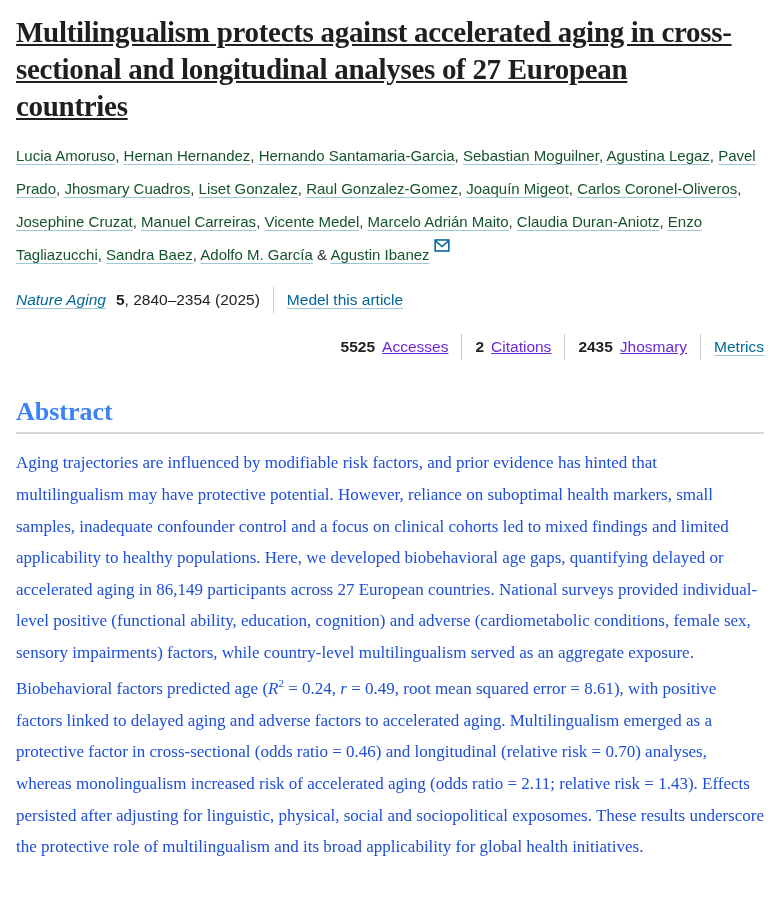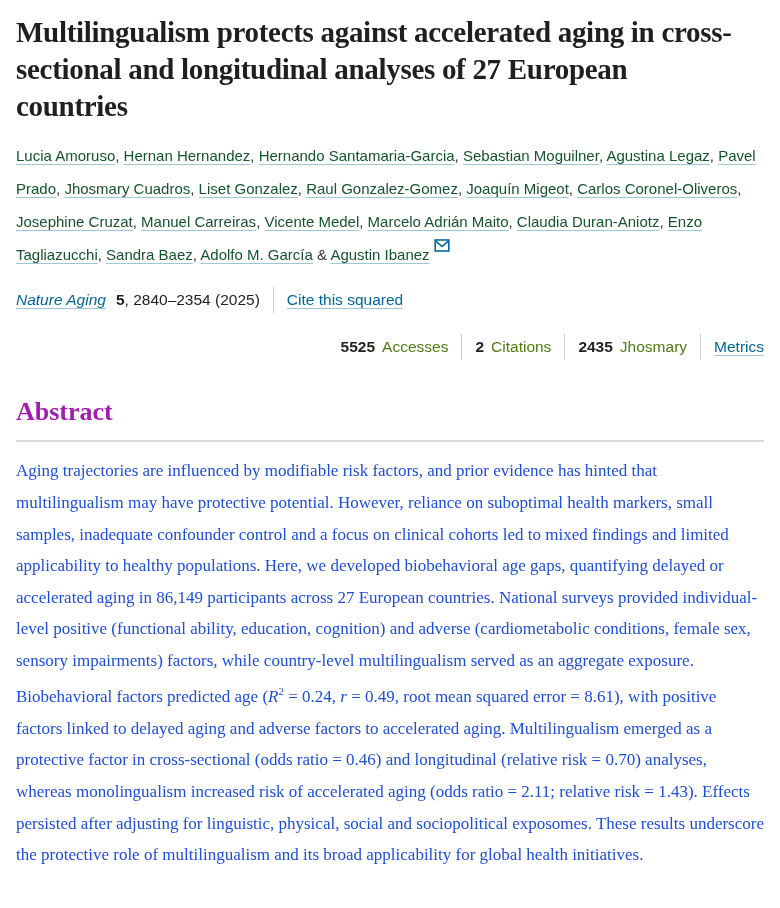--- a/index.html
+++ b/index.html
@@ -15,20 +15,21 @@
   
   h1.article-title {
     font-family: "Liberation Serif", serif;
     font-weight: 700;
     font-size: 29px;
     line-height: 1.28;
     letter-spacing: -0.3px;
     color: #1f1f1f;
     max-width: 726px;
     margin: 2px 0 14px 0;
+    text-decoration: underline;
   }
   
   .authors {
     font-size: 15px;
     line-height: 33px;
     color: #333333;
     max-width: 748px;
     margin-bottom: 16px;
   }
   .authors a.author-link {
@@ -67,29 +68,29 @@
   }
   
   .metrics-row {
     font-size: 15.5px;
     margin-top: 21px;
     display: flex;
     align-items: center;
     justify-content: flex-end;
   }
   .metric-value { font-weight: 700; color: #222222; margin-right: 7px; }
-  .metric-label { color: #4d7c0f; }
+  .metric-label { color: #6d28d9; text-decoration: underline; }
   
   .abstract-section { margin-top: 37px; }
   h2.abstract-heading {
     font-family: "Liberation Serif", serif;
     font-weight: 700;
     font-size: 26px;
-    color: #a21caf;
-    margin-bottom: 13px;
+    color: #3b82f6;
+    margin-bottom: 5px;
   }
   .rule {
     border: none;
     border-top: 2px solid #d8d8d8;
     margin: 0 0 13px 0;
     width: 748px;
   }
   .abstract-body {
     font-family: "Liberation Serif", serif;
     font-size: 17px;
@@ -109,21 +110,21 @@
   <p class="authors"><span id="author-names"><a class="author-link">Lucia Amoruso</a><span>, </span><a class="author-link">Hernan Hernandez</a><span>, </span><a class="author-link">Hernando Santamaria-Garcia</a><span>, </span><a class="author-link">Sebastian Moguilner</a><span>, </span><a class="author-link">Agustina Legaz</a><span>, </span><a class="author-link">Pavel Prado</a><span>, </span><a class="author-link">Jhosmary Cuadros</a><span>, </span><a class="author-link">Liset Gonzalez</a><span>, </span><a class="author-link">Raul Gonzalez-Gomez</a><span>, </span><a class="author-link">Joaquín Migeot</a><span>, </span><a class="author-link">Carlos Coronel-Oliveros</a><span>, </span><a class="author-link">Josephine Cruzat</a><span>, </span><a class="author-link">Manuel Carreiras</a><span>, </span><a class="author-link">Vicente Medel</a><span>, </span><a class="author-link">Marcelo Adrián Maito</a><span>, </span><a class="author-link">Claudia Duran-Aniotz</a><span>, </span><a class="author-link">Enzo Tagliazucchi</a><span>, </span><a class="author-link">Sandra Baez</a><span>, </span><a class="author-link">Adolfo M. García</a><span> &amp; </span><a class="author-link">Agustin Ibanez</a></span><span class="mail-icon"><svg viewBox="0 0 24 20" fill="none" xmlns="http://www.w3.org/2000/svg">
           <rect x="1.5" y="1.5" width="21" height="17" stroke="#006699" stroke-width="2.4"></rect>
           <path d="M2 3 L12 11.5 L22 3" stroke="#006699" stroke-width="2.4" fill="none"></path>
         </svg></span></p>
 
   <div class="journal-line">
     <a class="journal-name">Nature Aging</a>
     <span class="journal-volume">5</span>
     <span>, 2840–2354 (2025)</span>
     <span class="vbar"></span>
-    <a>Cite this squared</a>
+    <a>Medel this article</a>
   </div>
 
   <div class="metrics-row">
     <span id="metric-items" style="display:flex;align-items:center;">
         <span class="metric-value">5525</span>
         <span class="metric-label">Accesses</span>
         <span class="vbar"></span>
         <span class="metric-value">2</span>
         <span class="metric-label">Citations</span>
         <span class="vbar"></span>

